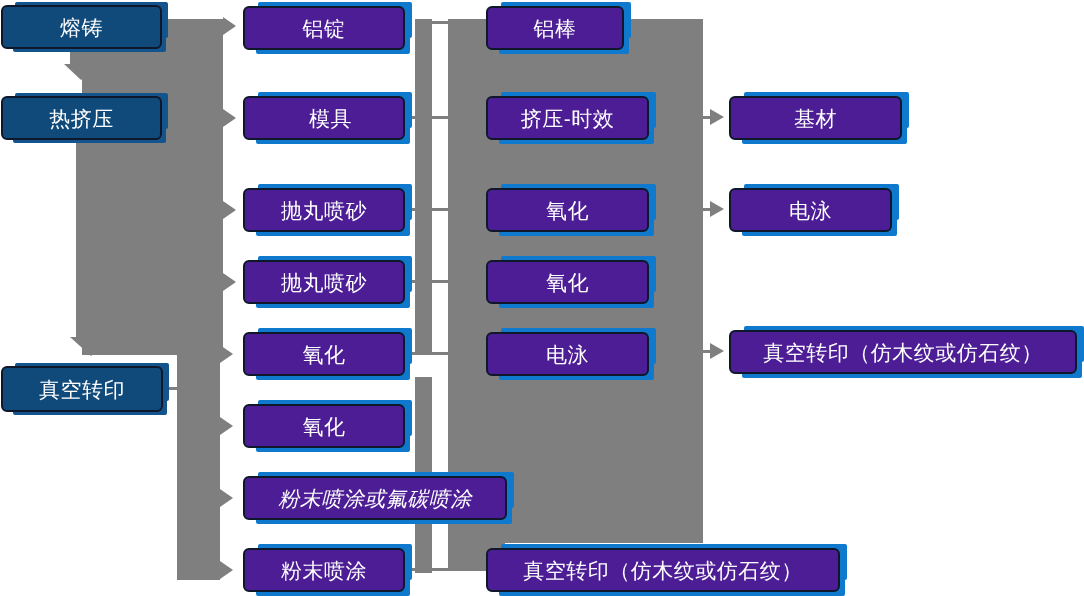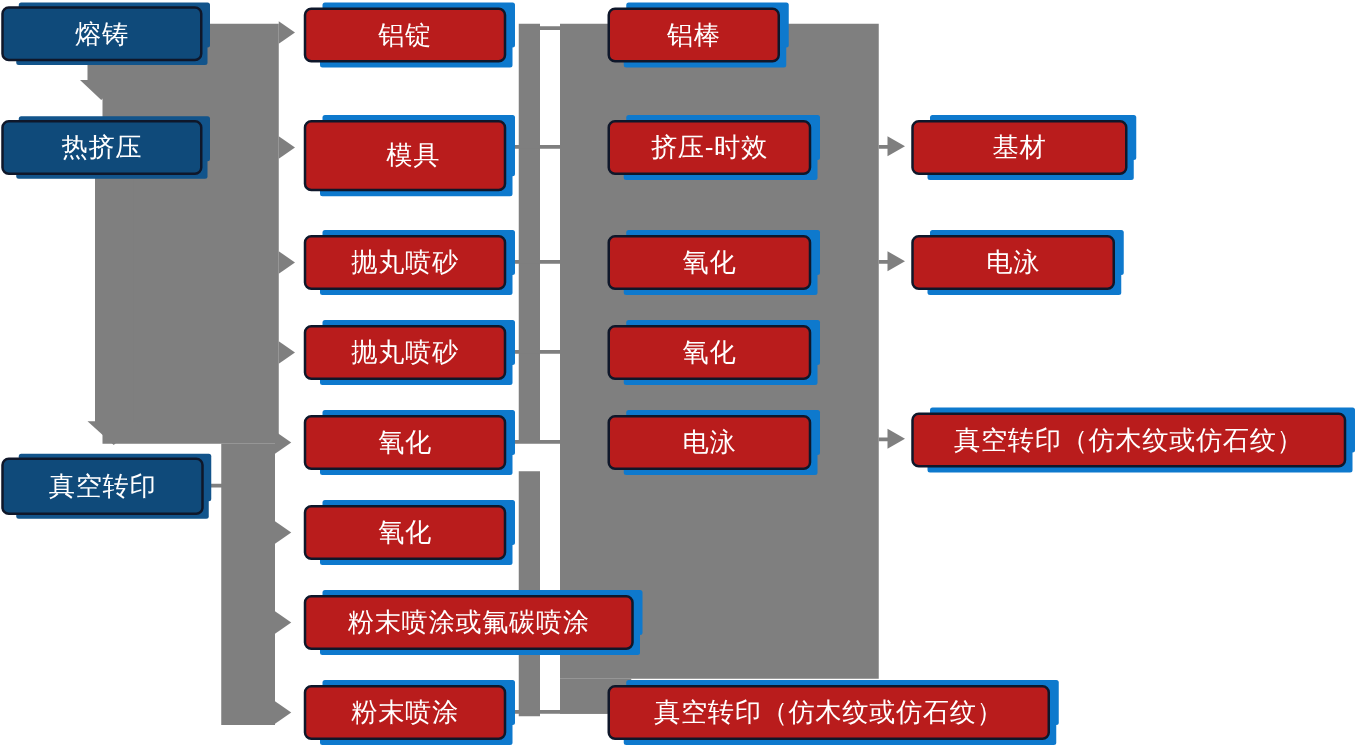--- a/index.html
+++ b/index.html
@@ -15,21 +15,21 @@
   .tri-d1{border-color:#7f7f7f transparent transparent transparent;border-width:16px 17px 0 17px;}
   .tri-d2{border-color:#7f7f7f transparent transparent transparent;border-width:19px 21px 0 21px;}
   
   .box{
     position:absolute;display:flex;align-items:center;justify-content:center;
     box-sizing:border-box;border:2px solid #0f172a;border-radius:6px;
     color:#ffffff;font-size:21px;letter-spacing:0.5px;white-space:nowrap;
     text-align:center;line-height:1;
   }
   .b-blue{
-    background:#b91c1c;
+    background:#4c1d95;
     box-shadow:11px -8px 0 -4px #0e79cd, 9px 8px 0 -4px #0e79cd;
   }
   .b-dark{
     background:#0f4a7a;
     box-shadow:10px -7px 0 -4px #12548b, 8px 7px 0 -4px #12548b;
   }
 </style>
 </head>
 <body>
 
@@ -74,26 +74,26 @@
   <div class="g" style="left:703px;top:208px;width:9px;height:3px;"></div>
   <div class="tri tri-rs" style="left:710px;top:201px;"></div>
   <div class="g" style="left:703px;top:350px;width:9px;height:3px;"></div>
   <div class="tri tri-rs" style="left:710px;top:343px;"></div>
 
   <div class="box b-dark" style="left:1px;top:5px;width:161px;height:44px;">熔铸</div>
   <div class="box b-dark" style="left:1px;top:96px;width:161px;height:44px;">热挤压</div>
   <div class="box b-dark" style="left:1px;top:366px;width:162px;height:46px;">真空转印</div>
 
   <div class="box b-blue" style="left:243px;top:6px;width:162px;height:44px;">铝锭</div>
-  <div class="box b-blue" style="left:243px;top:96px;width:162px;height:57px;padding-left:13px;">模具</div>
+  <div class="box b-blue" style="left:243px;top:96px;width:162px;height:44px;padding-left:13px;">模具</div>
   <div class="box b-blue" style="left:243px;top:188px;width:162px;height:44px;">抛丸喷砂</div>
   <div class="box b-blue" style="left:243px;top:260px;width:162px;height:44px;">抛丸喷砂</div>
   <div class="box b-blue" style="left:243px;top:332px;width:162px;height:44px;">氧化</div>
   <div class="box b-blue" style="left:243px;top:404px;width:162px;height:44px;">氧化</div>
-  <div class="box b-blue" style="left:243px;top:476px;width:264px;height:44px;">粉末喷涂或氟碳喷涂</div>
+  <div class="box b-blue" style="left:243px;top:476px;width:264px;height:44px;font-style:italic;">粉末喷涂或氟碳喷涂</div>
   <div class="box b-blue" style="left:243px;top:548px;width:162px;height:44px;">粉末喷涂</div>
 
   <div class="box b-blue" style="left:486px;top:6px;width:138px;height:44px;">铝棒</div>
   <div class="box b-blue" style="left:486px;top:96px;width:163px;height:44px;text-align:right;">挤压-时效</div>
   <div class="box b-blue" style="left:486px;top:188px;width:163px;height:44px;">氧化</div>
   <div class="box b-blue" style="left:486px;top:260px;width:163px;height:44px;">氧化</div>
   <div class="box b-blue" style="left:486px;top:332px;width:163px;height:44px;">电泳</div>
   <div class="box b-blue" style="left:486px;top:548px;width:354px;height:44px;">真空转印（仿木纹或仿石纹）</div>
 
   <div class="box b-blue" style="left:729px;top:96px;width:173px;height:44px;">基材</div>

